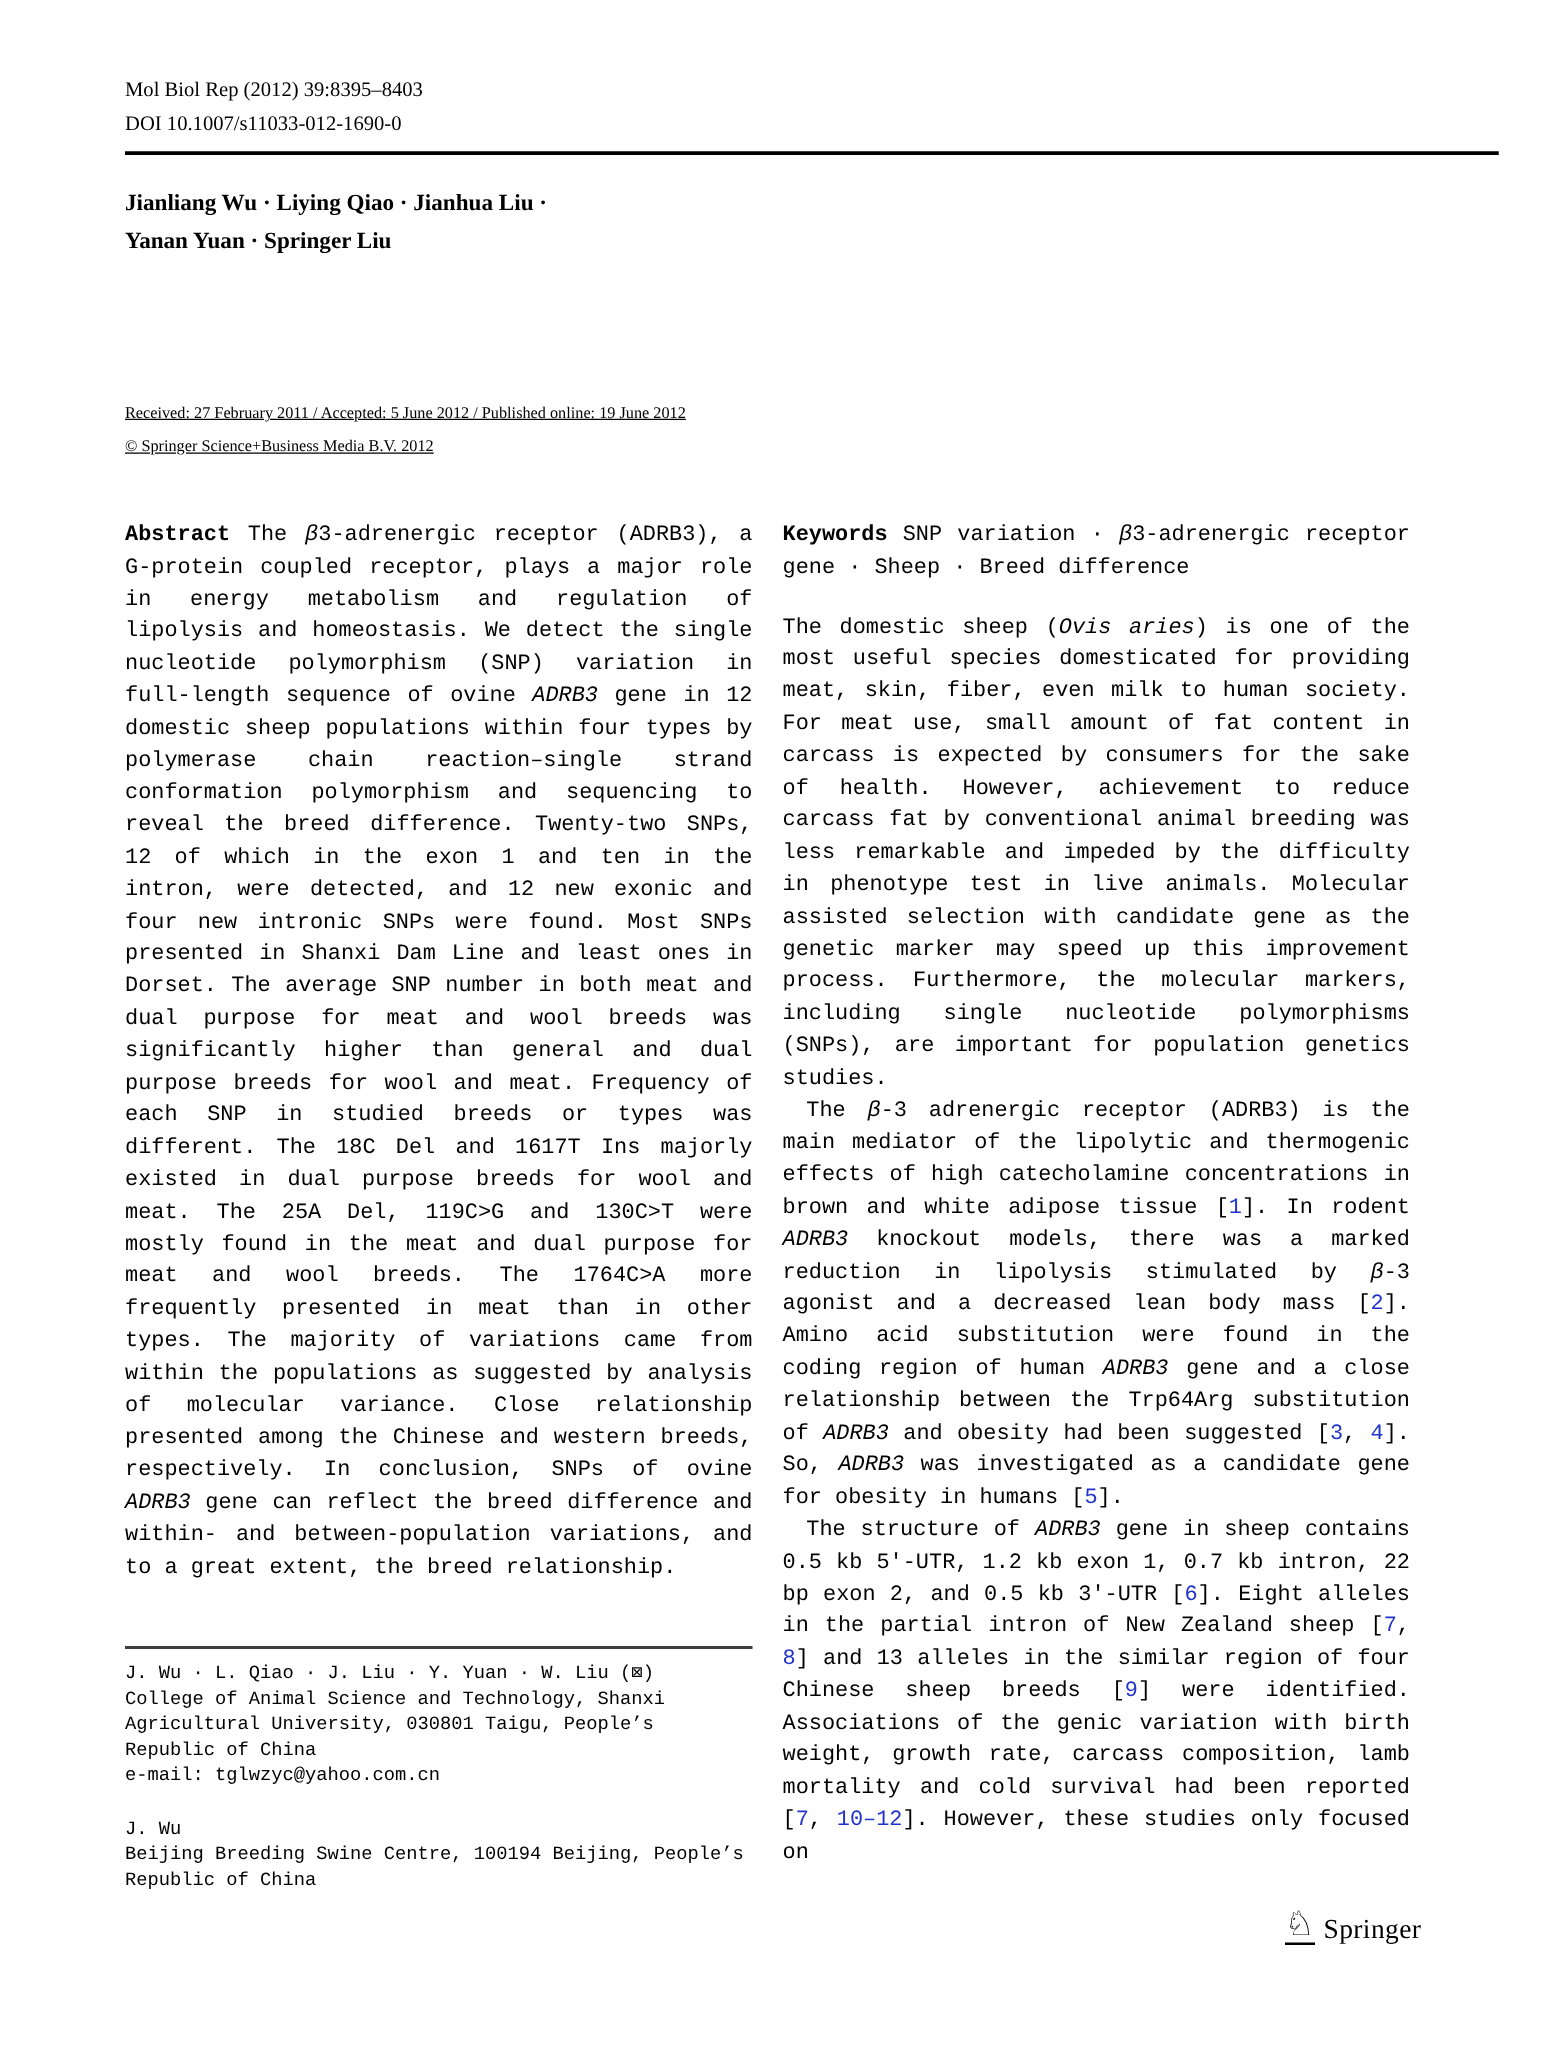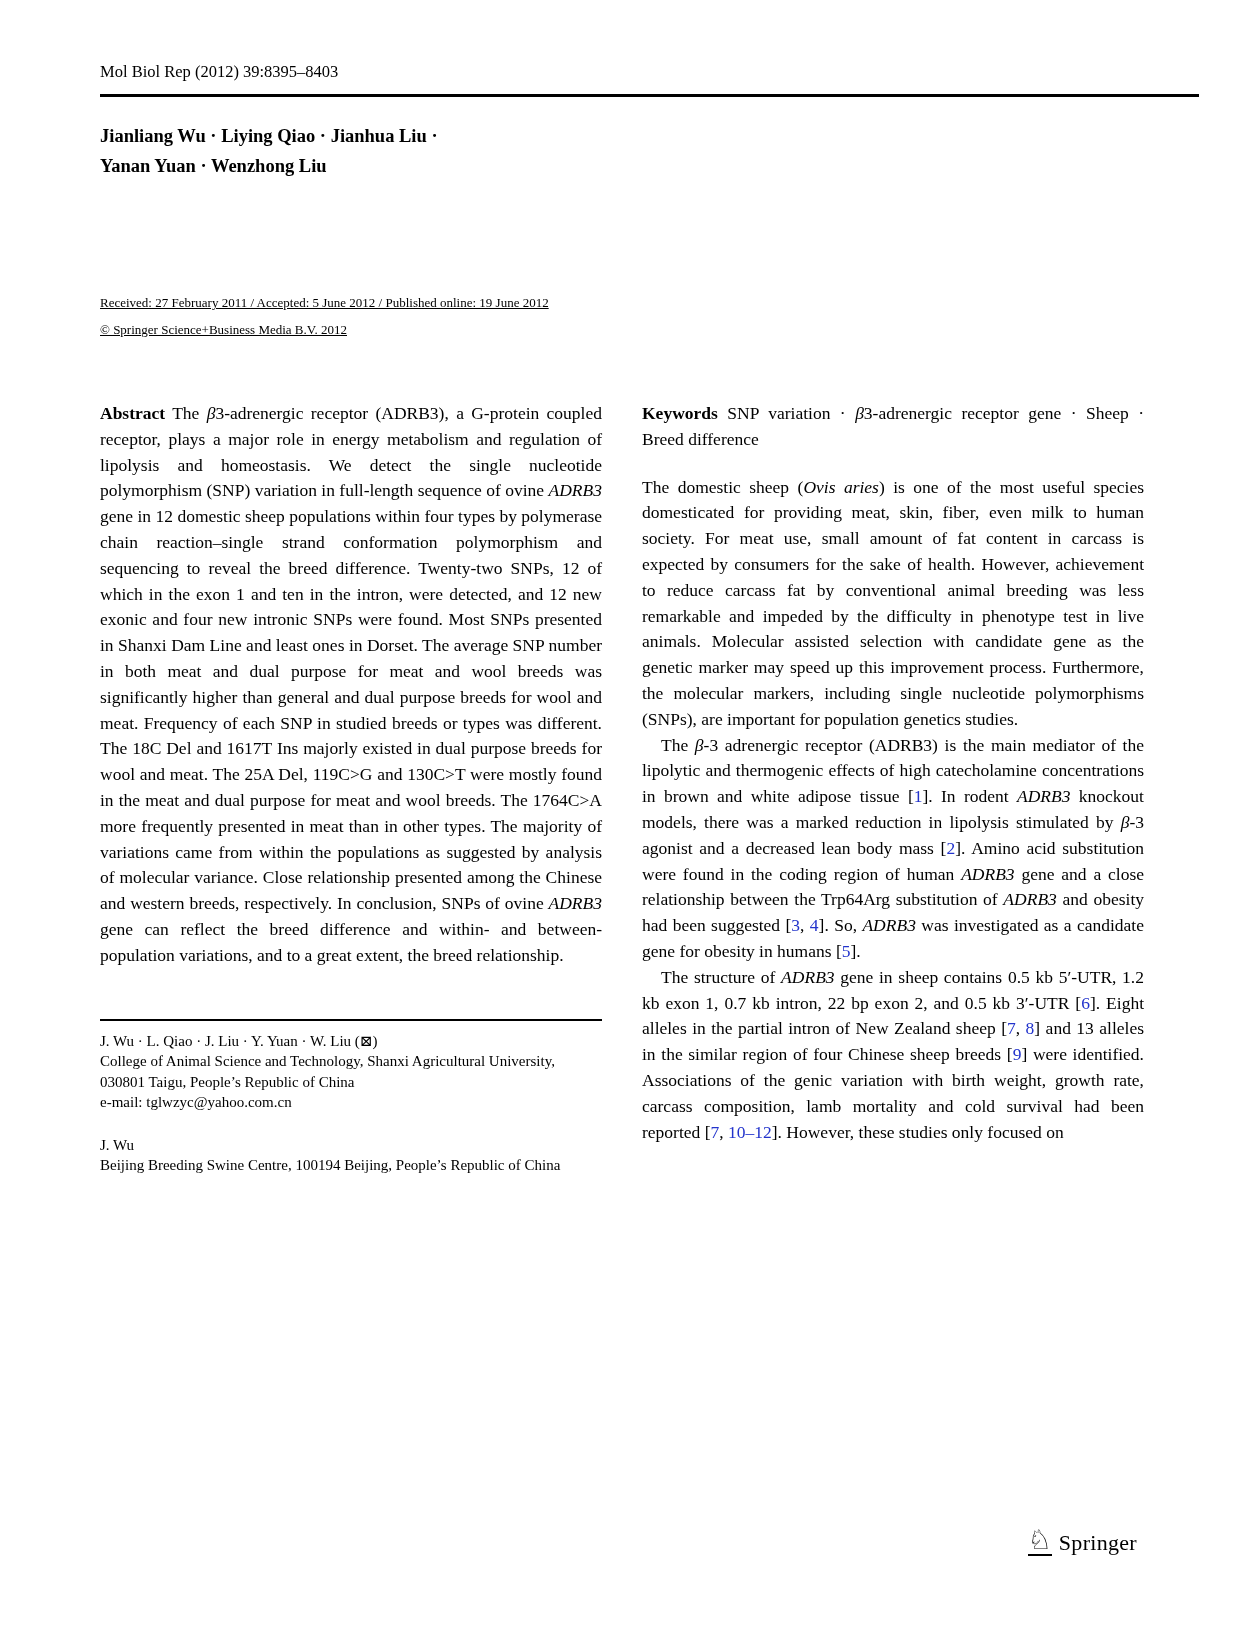--- a/index.html
+++ b/index.html
@@ -11,21 +11,21 @@
     position:relative;
     overflow:hidden;
     -webkit-font-smoothing:antialiased;
   }
   .page{box-sizing:border-box;width:1241px;height:1648px;padding:58px 42px 0 100px;position:relative;}
   .hdr{font-size:16.5px;line-height:27px;}
   .hdr-rule{height:3px;background:#000;margin-top:9px;}
   .title{margin-top:69px;font-size:28.5px;font-weight:bold;line-height:45px;letter-spacing:.2px;}
   .authors{margin-top:24px;font-size:18.5px;font-weight:bold;line-height:30px;}
   .received{margin-top:108px;font-size:13px;line-height:27px;text-decoration:underline;}
-  .cols{margin-top:58px;display:flex;gap:40px;}
+  .cols{margin-top:46px;display:flex;gap:24px;font-family:Liberation Mono, monospace;}
   .col{width:502px;font-size:17.5px;line-height:25.8px;text-align:justify;}
   .col p{margin:0;}
   .abstract{}
   .fnblock{margin-top:50px;font-size:15px;line-height:20.5px;text-align:left;}
   .fnrule{height:1px;background:#000;}
   .fn-equal{margin:8px 0 9px 0;}
   .fn-corr{margin-top:10px;}
   .fn-aff2{margin-top:22px;}
   .kw{}
   .intro-head{margin-top:62px;font-size:18px;font-weight:bold;text-align:left;}
@@ -39,27 +39,28 @@
   .knight{font-family:"DejaVu Sans",sans-serif;font-size:27px;line-height:27px;display:inline-block;border-bottom:2px solid #000;padding-bottom:1px;}
   .sp-word{font-size:22px;line-height:26px;letter-spacing:.3px;}
 </style>
 </head>
 <body>
 
 <div class="page">
 
   <div class="hdr">
     <div>Mol Biol Rep (2012) 39:8395–8403</div>
+    <div>DOI 10.1007/s11033-012-1690-0</div>
   </div>
   <div class="hdr-rule"></div>
 
 
   <div class="authors">
     <div>Jianliang Wu · Liying Qiao · Jianhua Liu ·</div>
-    <div>Yanan Yuan · Wenzhong Liu</div>
+    <div>Yanan Yuan · Springer Liu</div>
   </div>
 
   <div class="received">
     <div>Received: 27 February 2011 / Accepted: 5 June 2012 / Published online: 19 June 2012</div>
     <div>© Springer Science+Business Media B.V. 2012</div>
   </div>
 
   <div class="cols">
 
     <div class="col">

